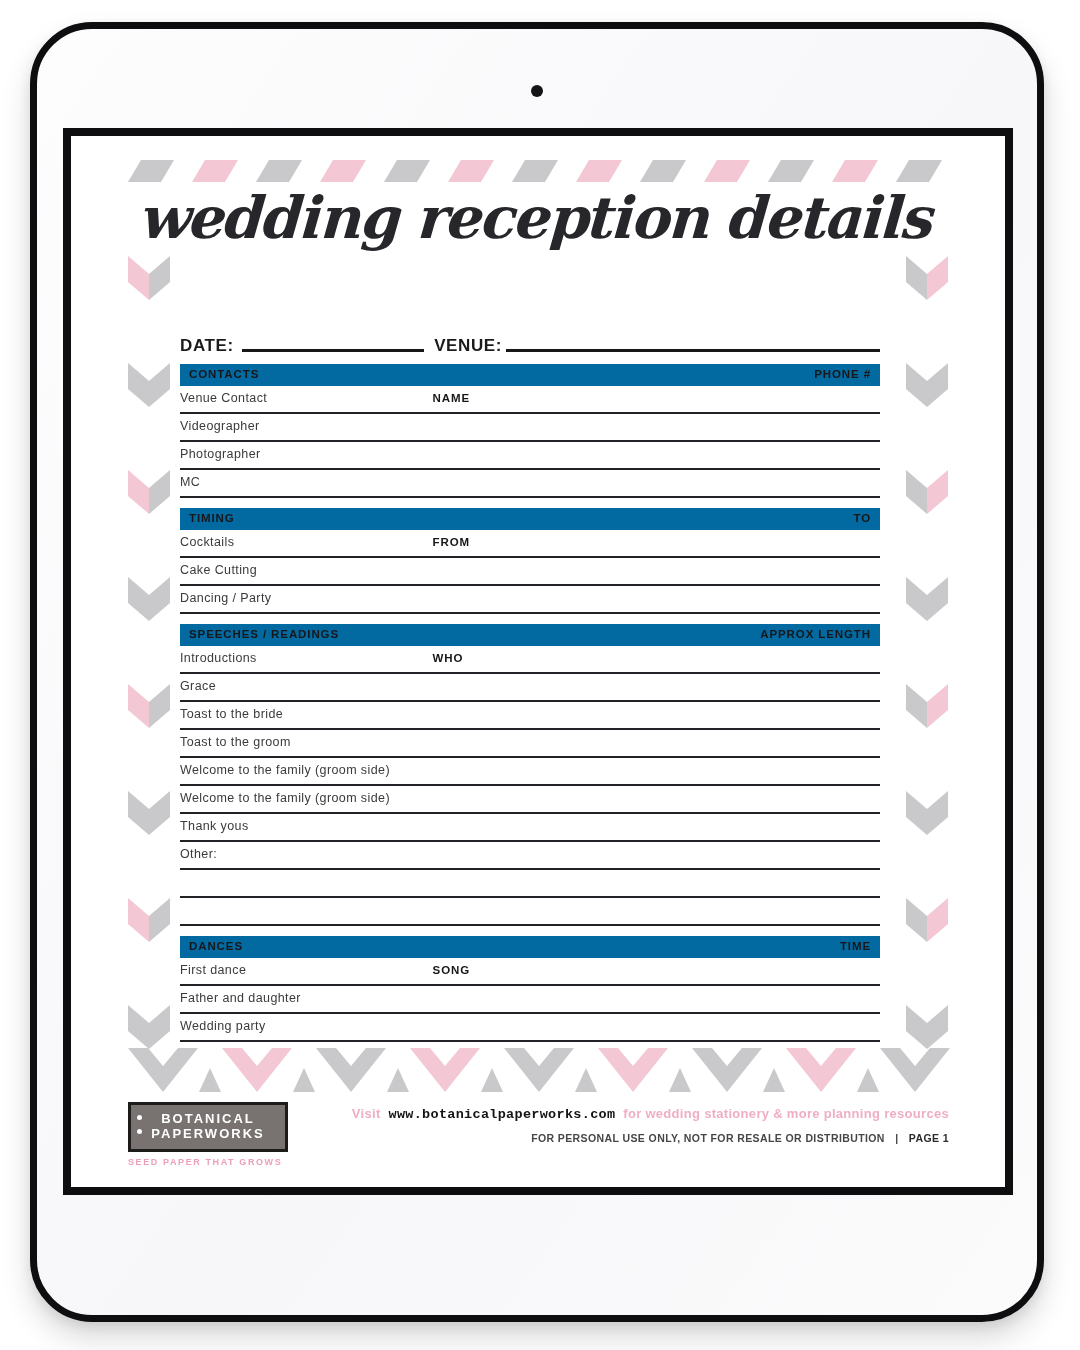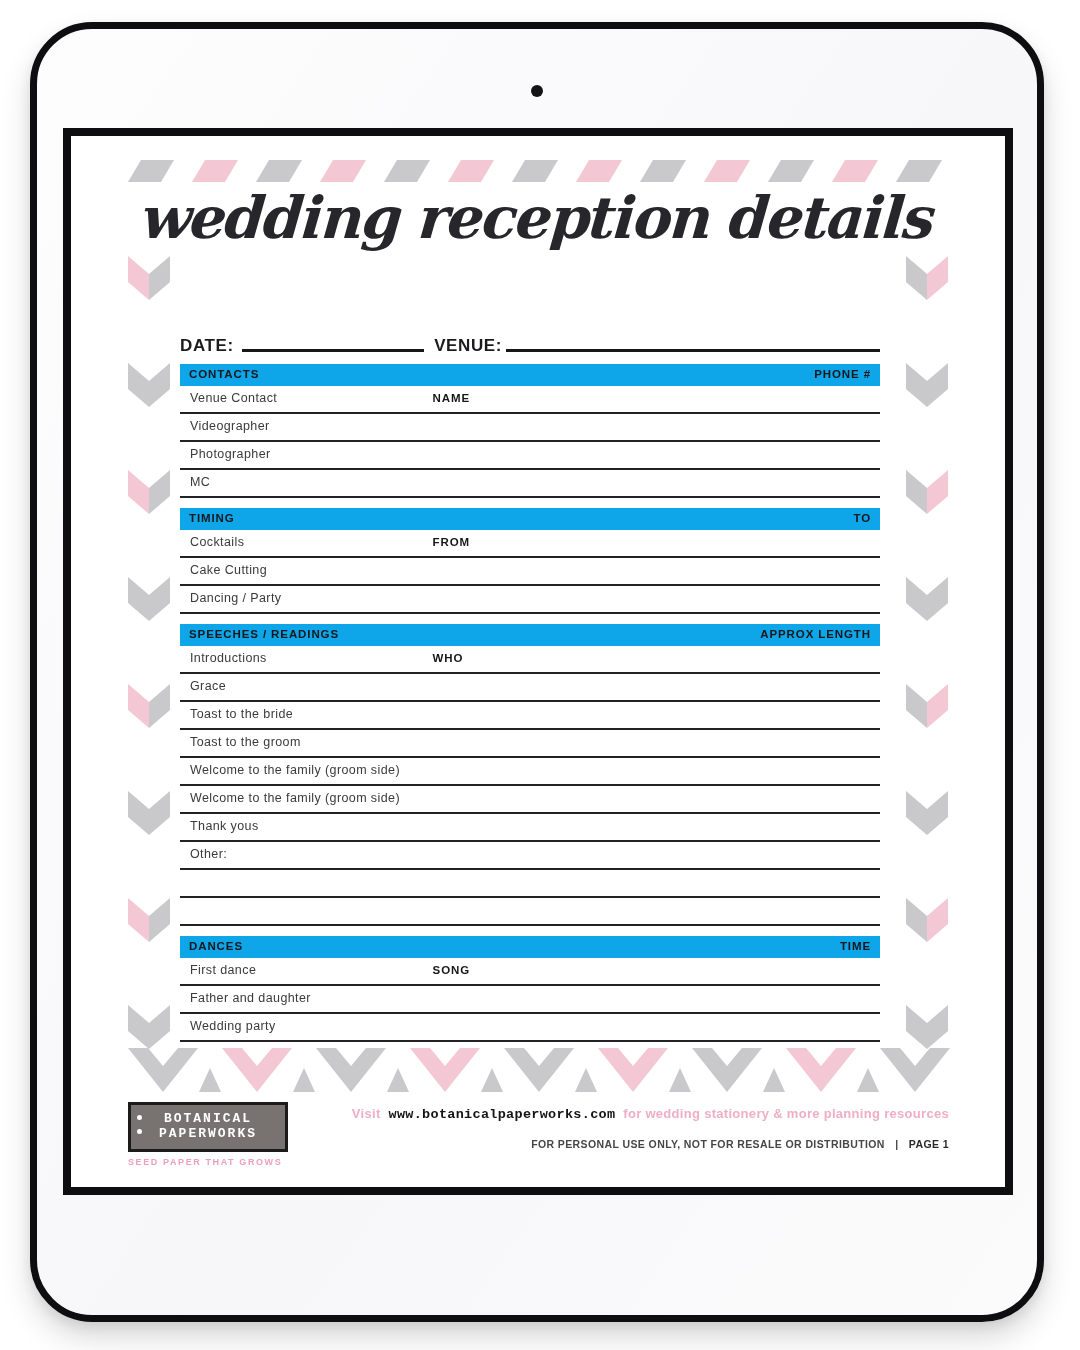--- a/index.html
+++ b/index.html
@@ -31,43 +31,43 @@
 
   
   .sheet{position:absolute;left:109px;top:158px;width:700px;}
   .dv-row{display:flex;align-items:flex-end;height:26px;margin-top:34px;}
   .dv-label{font-weight:700;font-size:17px;letter-spacing:.6px;color:#1b1b1e;line-height:1;}
   .dv-line{border-bottom:3px solid #17171a;height:10px;}
   .dv-line-date{flex:1;margin:0 8px 2px 8px;}
   .dv-line-venue{flex:2.05;margin:0 0 2px 4px;}
   .dv-row .venue{margin-left:2px;}
 
-  .bar{display:flex;align-items:center;height:22px;background:#0ea5e9;padding:0 9px;margin-top:10px;box-sizing:border-box;}
+  .bar{display:flex;align-items:center;height:22px;background:#0369a1;padding:0 9px;margin-top:10px;box-sizing:border-box;}
   .bar span{font-weight:700;font-size:11.5px;letter-spacing:.9px;color:#17171a;line-height:1;}
   .bar .c1{flex:1.25;text-align:left;}
   .bar .c2{flex:1;text-align:left;margin-top:48px;}
   .bar .c3{flex:1.25;text-align:right;}
 
   .row{position:relative;height:28px;box-sizing:border-box;border-bottom:2px solid #222226;}
-  .row-label{position:absolute;left:10px;top:6px;font-size:12.5px;letter-spacing:.4px;color:#3a3a3d;line-height:1;}
+  .row-label{position:absolute;left:0;top:6px;font-size:12.5px;letter-spacing:.4px;color:#3a3a3d;line-height:1;}
 
   
   .logo-wrap{position:absolute;left:57px;top:966px;width:190px;}
   .logo-box{position:relative;width:160px;height:50px;background:#787371;border:3px solid #1c1b1a;box-sizing:border-box;
             display:flex;flex-direction:column;align-items:center;justify-content:center;}
   .logo-box span{color:#ffffff;font-weight:700;font-size:13px;letter-spacing:2px;line-height:1.15;
-                 font-family:Liberation Mono, monospace;}
+                 font-family:Liberation Sans, sans-serif;}
   .logo-box::before{content:"";position:absolute;left:6px;top:10px;width:5px;height:5px;border-radius:50%;background:#fff;}
   .logo-box::after{content:"";position:absolute;left:6px;top:24px;width:5px;height:5px;border-radius:50%;background:#fff;}
   .logo-tagline{margin-top:5px;font-size:9px;font-weight:700;letter-spacing:1.6px;color:#ec9fb7;}
 
   .footer-text{position:absolute;right:56px;top:970px;text-align:right;}
   .visit-line{font-size:13px;font-weight:700;color:#efaec3;letter-spacing:.3px;}
   .visit-line .url{color:#141416;font-size:13.5px;margin:0 4px;font-family:Liberation Mono, monospace;}
-  .legal-line{margin-top:16px;font-size:10.5px;font-weight:700;letter-spacing:.4px;color:#464649;}
+  .legal-line{margin-top:10px;font-size:10.5px;font-weight:700;letter-spacing:.4px;color:#464649;}
   .legal-line .sep{margin:0 7px;color:#464649;}
   .legal-line .page-num{color:#2a2a2d;}
 </style>
 </head>
 <body>
 
 <div class="stage">
   <div class="tablet">
     <div class="camera"></div>
     <div class="screen">

